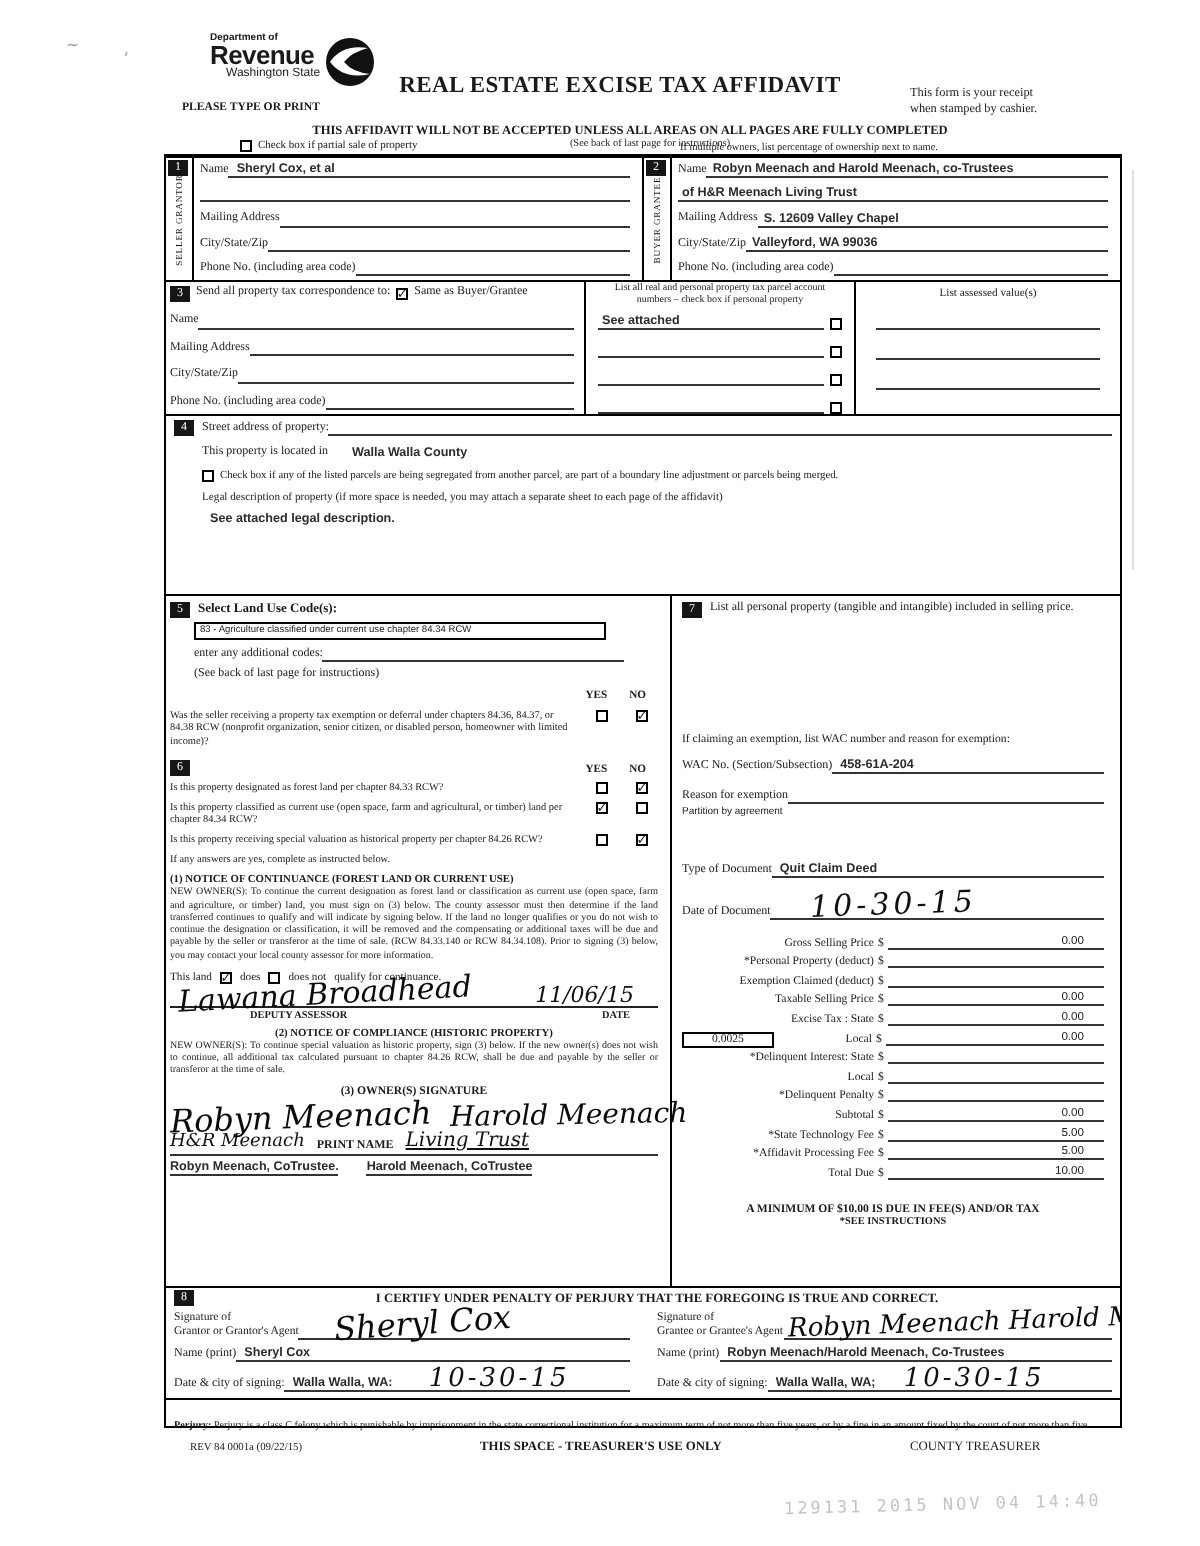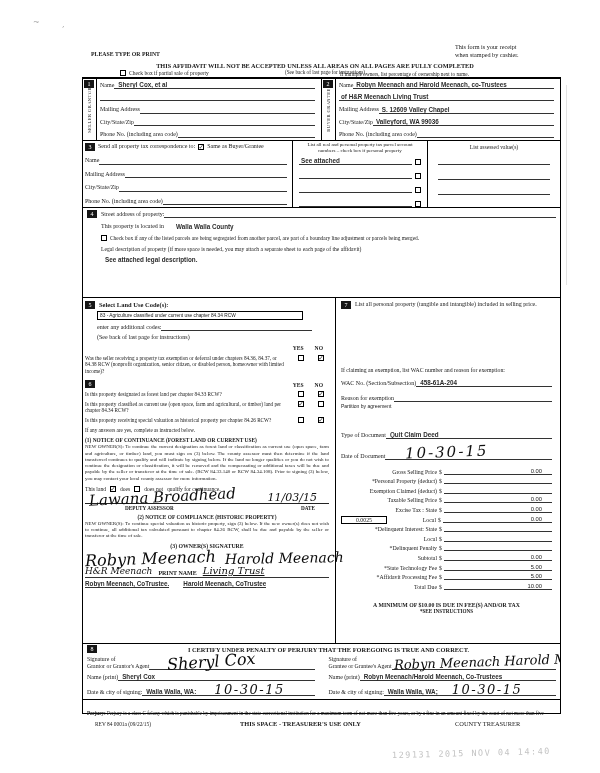--- a/index.html
+++ b/index.html
@@ -49,23 +49,40 @@
 </style>
 </head>
 <body>
 
 <div class="page">
 
   <div class="pencil" style="left:33px;top:18px;">~</div>
   <div class="pencil" style="left:62px;top:20px;">,</div>
   <div class="scanline"></div>
 
+  <div style="position:absolute;left:105px;top:16px;width:110px;">
+    <div style="display:flex;align-items:flex-start;">
+      <div>
+        <div style="font-size:5px;font-weight:bold;font-family:'Liberation Sans',sans-serif;">Department of</div>
+        <div style="font-size:13px;font-weight:bold;font-family:'Liberation Sans',sans-serif;letter-spacing:-0.3px;line-height:0.9;">Revenue</div>
+        <div style="font-size:6px;font-family:'Liberation Sans',sans-serif;margin-left:8px;">Washington State</div>
+      </div>
+      <span style="margin-left:2px;margin-top:2px;">
+        <svg width="26" height="26" viewBox="0 0 26 26">
+          <circle cx="13" cy="13" r="12" fill="#111"></circle>
+          <path d="M3 13 Q9 4 22 6 Q14 8 10 13 Q14 18 23 19 Q10 22 3 13 Z" fill="#fff"></path>
+          <circle cx="16" cy="13" r="3.5" fill="#111"></circle>
+        </svg>
+      </span>
+    </div>
+  </div>
   <div style="position:absolute;left:91px;top:51px;font-size:5.8px;font-weight:bold;">PLEASE TYPE OR PRINT</div>
 
   <div style="position:absolute;left:170px;top:37px;width:280px;text-align:center;">
+    <div style="font-size:11.5px;font-weight:bold;letter-spacing:0.2px;">REAL ESTATE EXCISE TAX AFFIDAVIT</div>
   </div>
   <div style="position:absolute;left:105px;top:62px;width:420px;text-align:center;font-size:6.3px;font-weight:bold;">THIS AFFIDAVIT WILL NOT BE ACCEPTED UNLESS ALL AREAS ON ALL PAGES ARE FULLY COMPLETED</div>
   <div style="position:absolute;left:230px;top:69px;width:190px;text-align:center;font-size:5.2px;">(See back of last page for instructions)</div>
 
   <div style="position:absolute;left:455px;top:43px;width:110px;font-size:6.2px;line-height:1.3;">
     <div>This form is your receipt</div>
     <div>when stamped by cashier.</div>
   </div>
 
   <div style="position:absolute;left:120px;top:70px;display:flex;align-items:center;gap:3px;">
@@ -306,21 +323,21 @@
           <span class="cb">
               <span>✓</span>
             </span>
           <span>does</span>
           <span class="cb"></span>
           <span>does not</span>
           <span>qualify for continuance.</span>
         </div>
         <div class="scriptline" style="margin-top:10px;height:1px;">
           <span class="sig" style="position:absolute;left:4px;bottom:-3px;font-size:15px;transform:rotate(-3deg);">Lawana Broadhead</span>
-          <span class="hand" style="position:absolute;right:12px;bottom:-1px;font-size:11px;">11/03/15</span>
+          <span class="hand" style="position:absolute;right:12px;bottom:-1px;font-size:11px;">11/06/15</span>
         </div>
         <div style="display:flex;justify-content:space-between;font-size:5.2px;font-weight:bold;padding:1px 14px 0 40px;">
           <span>DEPUTY ASSESSOR</span>
           <span>DATE</span>
         </div>
 
         <div class="center" style="font-size:5.4px;font-weight:bold;margin-top:3px;">(2) NOTICE OF COMPLIANCE (HISTORIC PROPERTY)</div>
         <div class="small" style="text-align:justify;margin-top:1px;">NEW OWNER(S): To continue special valuation as historic property, sign (3) below. If the new owner(s) does not wish to continue, all additional tax calculated pursuant to chapter 84.26 RCW, shall be due and payable by the seller or transferor at the time of sale.</div>
 
         <div class="center" style="font-size:5.8px;font-weight:bold;margin-top:3px;">(3)  OWNER(S) SIGNATURE</div>

